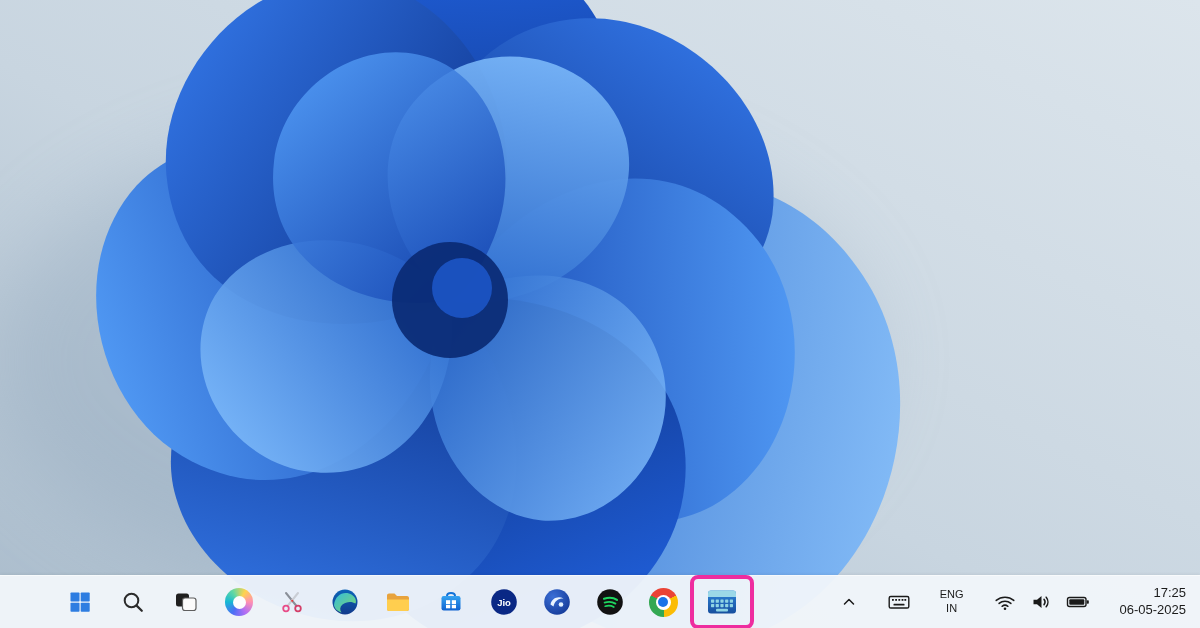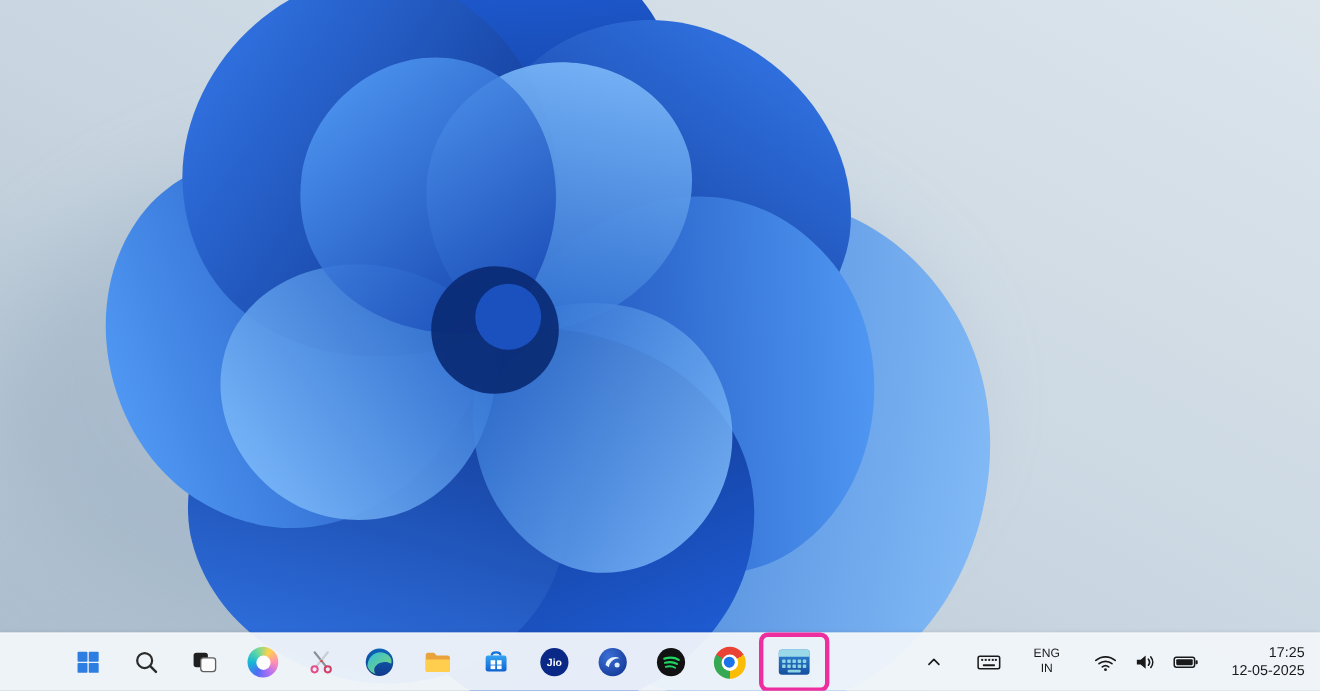--- a/index.html
+++ b/index.html
@@ -357,18 +357,18 @@
               <rect x="2.5" y="7.5" width="18.5" height="9" rx="2" fill="none" stroke="#1a1a1a" stroke-width="1.4"></rect>
               <rect x="21.8" y="10.2" width="2" height="3.6" rx="0.8" fill="#1a1a1a"></rect>
               <rect x="4.3" y="9.3" width="15" height="5.4" rx="1" fill="#1a1a1a"></rect>
             </svg>
           </span>
         </button>
       </div>
 
       <button class="tray-btn clock">
         <span>17:25</span>
-        <span>12-05-2025</span>
+        <span>06-05-2025</span>
       </button>
 
     </div>
   </div>
 </div>
 
 </body></html>

